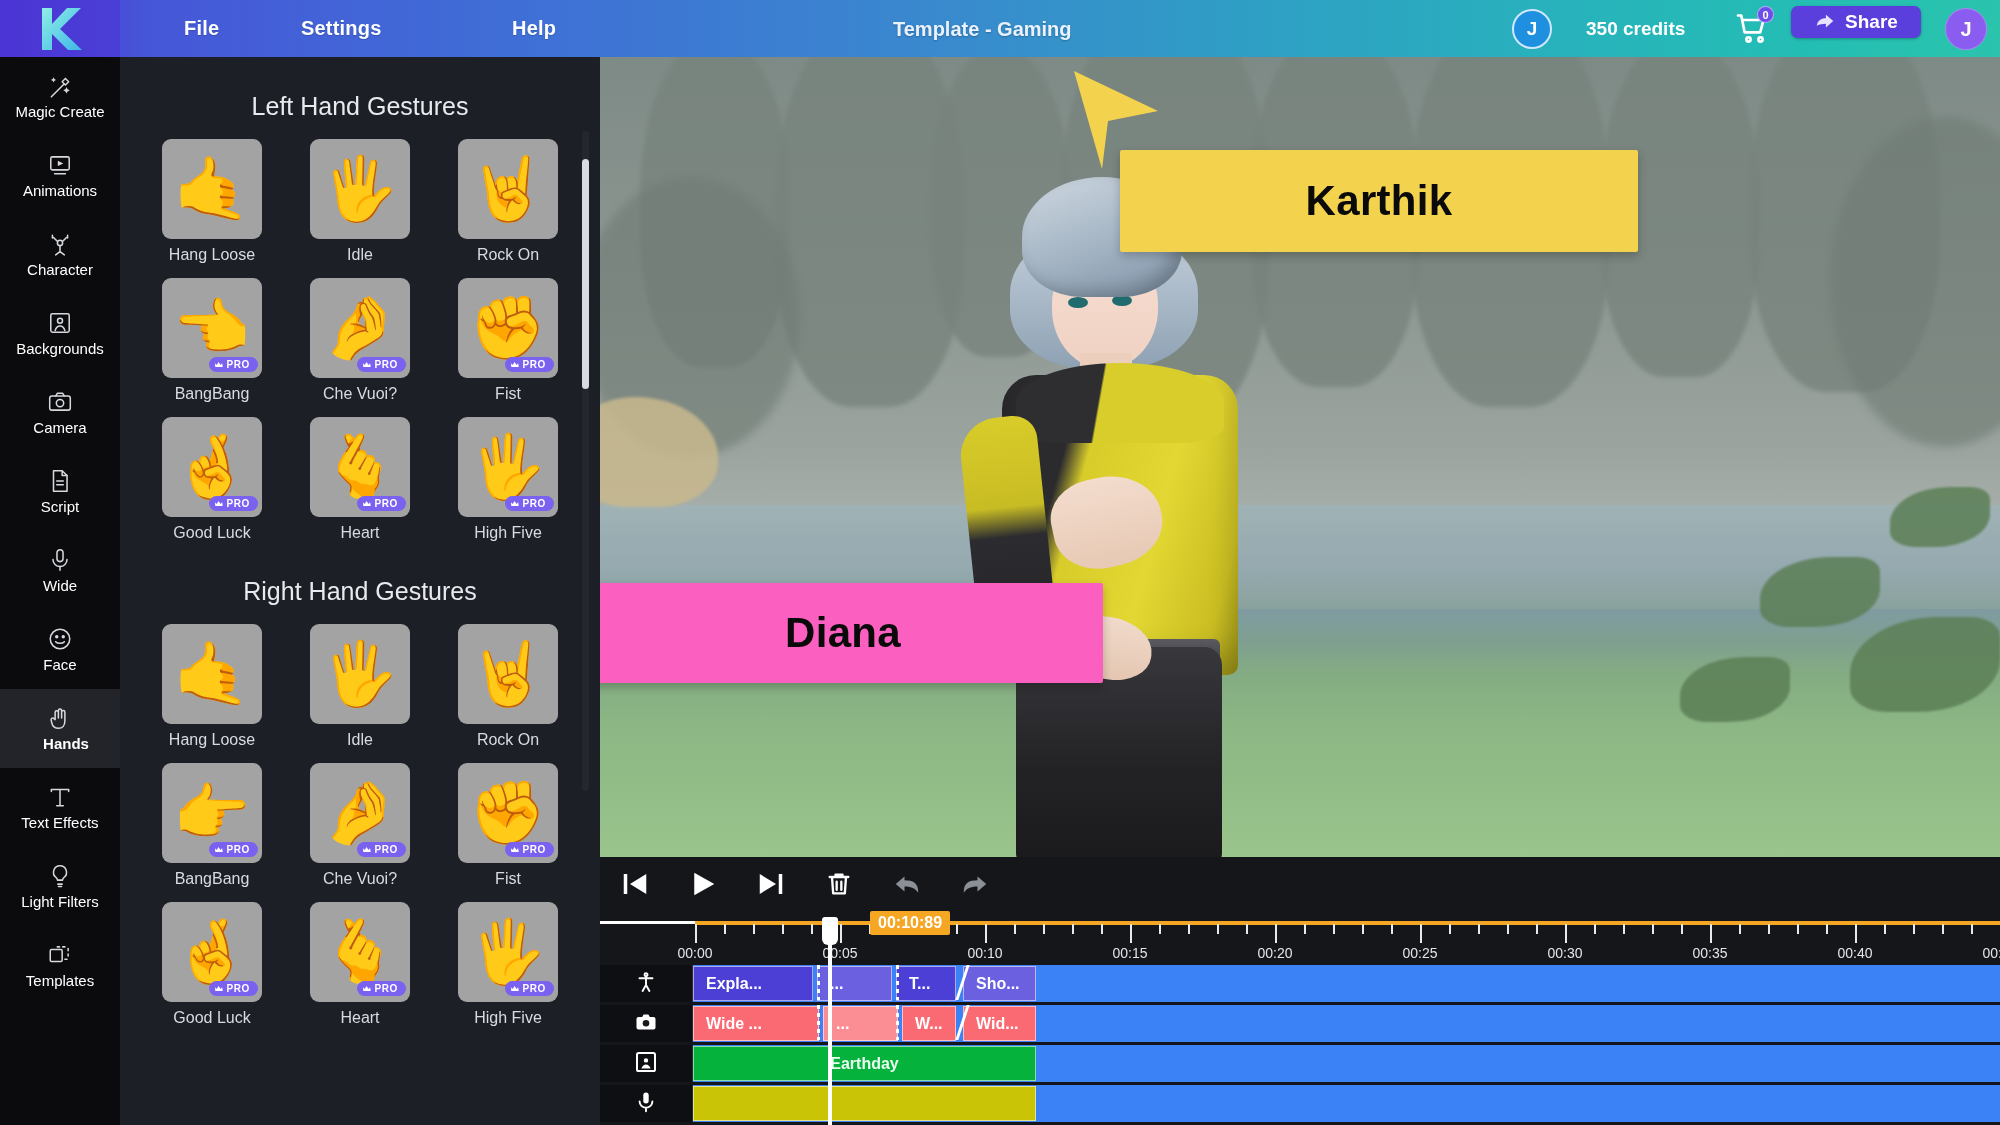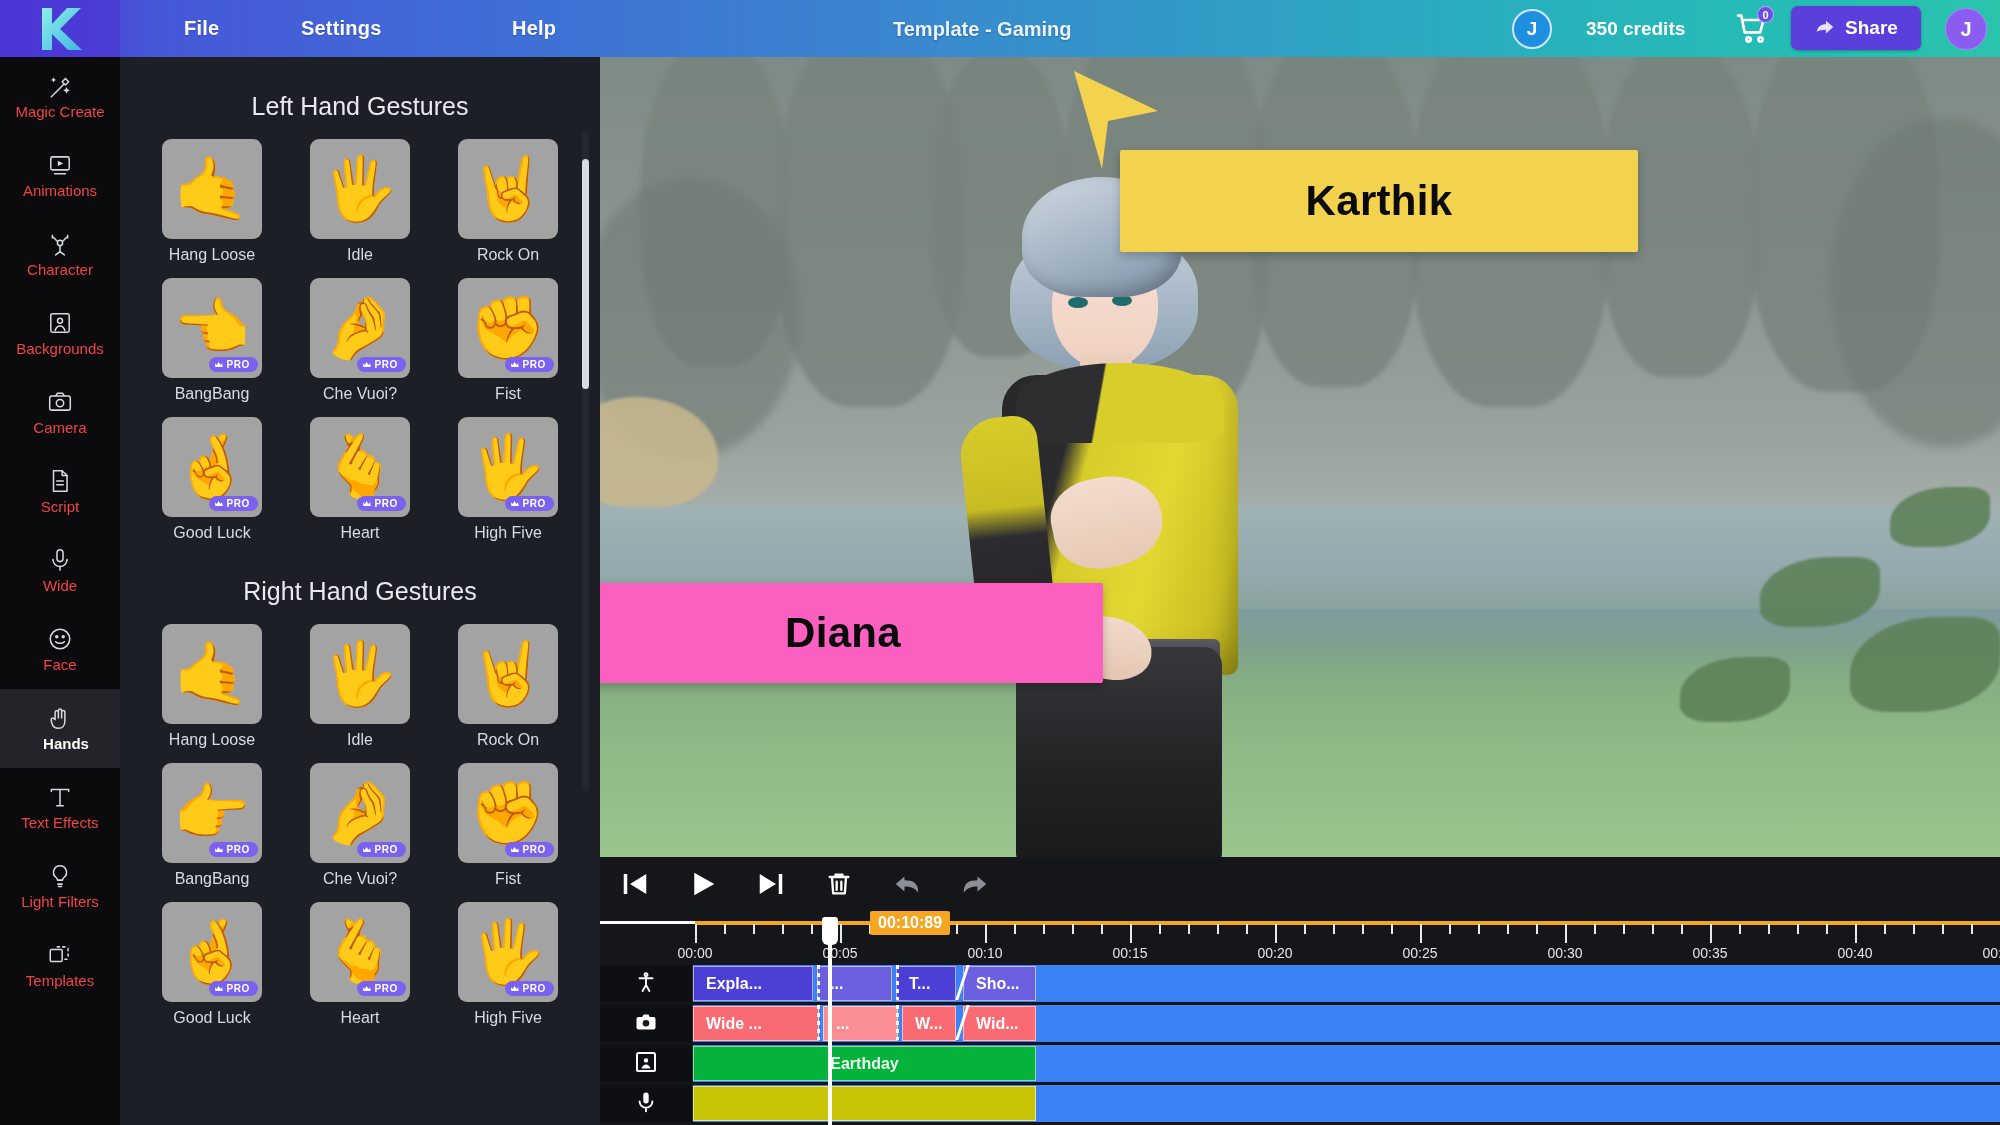--- a/index.html
+++ b/index.html
@@ -51,21 +51,21 @@
   #cart { position: absolute; left: 1734px; top: 11px; width: 38px; height: 36px; cursor: pointer; }
   #cart-badge {
     position: absolute; left: 1757px; top: 6px;
     min-width: 17px; height: 17px; padding: 0 4px; border-radius: 9px;
     background: #6c4fe8; color: #fff; font-size: 11px; font-weight: 700;
     display: flex; align-items: center; justify-content: center;
     border: 1px solid rgba(255,255,255,.5);
   }
   #share-btn {
     position: absolute; left: 1791px; top: 6px;
-    width: 130px; height: 44px; border-radius: 7px;
+    width: 130px; height: 32px; border-radius: 7px;
     background: #5b3fdd; display: flex; align-items: center;
     justify-content: center; gap: 9px; cursor: pointer;
     box-shadow: 0 1px 3px rgba(0,0,0,.3);
   }
   #share-btn span { color: #fff; font-size: 19px; font-weight: 700; }
   #avatar-j2 {
     position: absolute; left: 1945px; top: 8px;
     width: 42px; height: 42px; border-radius: 50%;
     background: #8b5cf0; color: #fff; font-size: 20px; font-weight: 700;
     display: flex; align-items: center; justify-content: center;
@@ -79,21 +79,21 @@
   }
   .rail-item {
     width: 120px; height: 79px;
     display: flex; flex-direction: column;
     align-items: center; justify-content: center; gap: 5px;
     cursor: pointer; position: relative;
   }
   .rail-item .ico { width: 26px; height: 26px; display: block; }
   .rail-item .ico svg { width: 26px; height: 26px; display: block; }
   .rail-item .lbl {
-    color: #ef4444; font-size: 15px; line-height: 1.05;
+    color: #ffffff; font-size: 15px; line-height: 1.05;
     text-align: center; white-space: nowrap;
   }
   .rail-item.active { background: #222429; }
   .rail-item.active .lbl { color: #ffffff; font-weight: 700; margin-left: 12px; }
 
   
   #panel {
     position: absolute; top: 57px; left: 120px; width: 480px; height: 1068px;
     background: #1c1f26; overflow: hidden; z-index: 40;
   }

